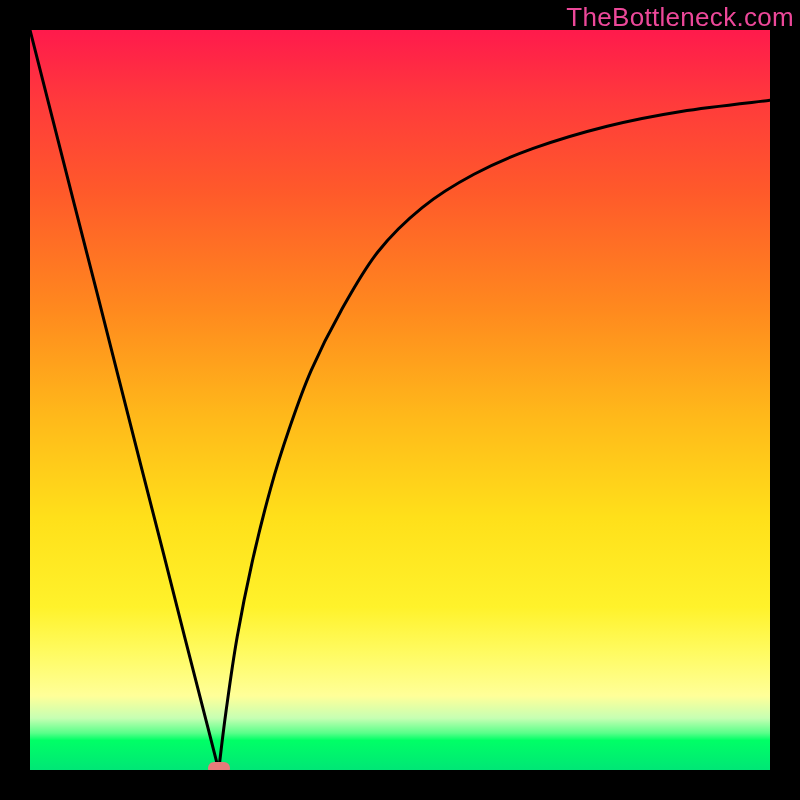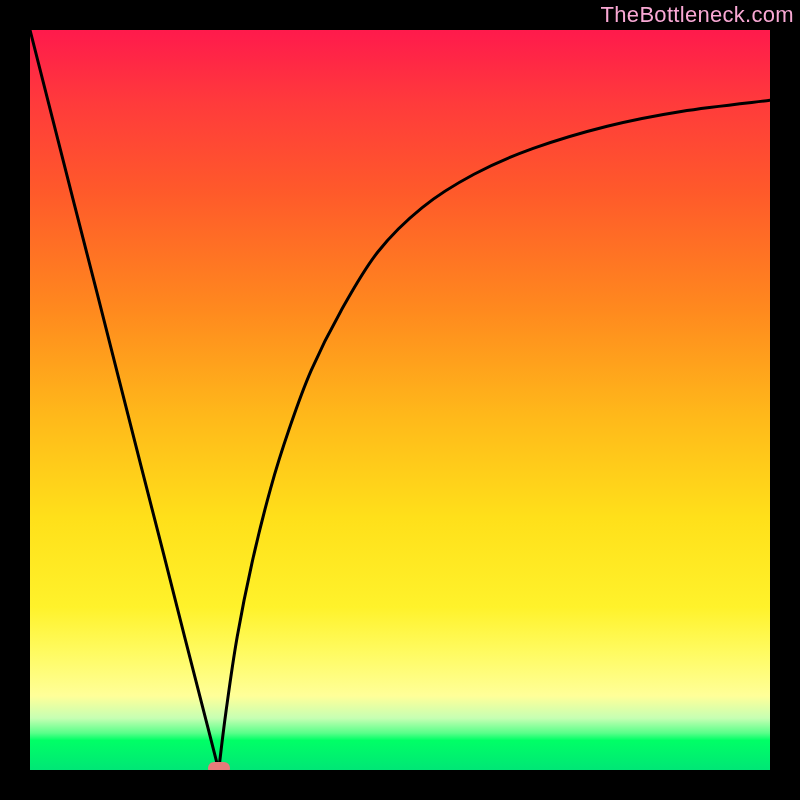--- a/index.html
+++ b/index.html
@@ -44,22 +44,22 @@
       #c6ffb3 93%,
       #5aff8a 95%,
       #00ff66 96%,
       #00e676 100%
     );
   }
   .watermark {
     position: absolute;
     top: 2px;
     right: 6px;
-    color: #f9a8d4;
-    font-size: 22px;
+    color: #ec4899;
+    font-size: 26px;
     font-weight: 400;
     letter-spacing: 0.3px;
     user-select: none;
   }
   .curve {
     position: absolute;
     left: 0;
     top: 0;
     width: 740px;
     height: 740px;

